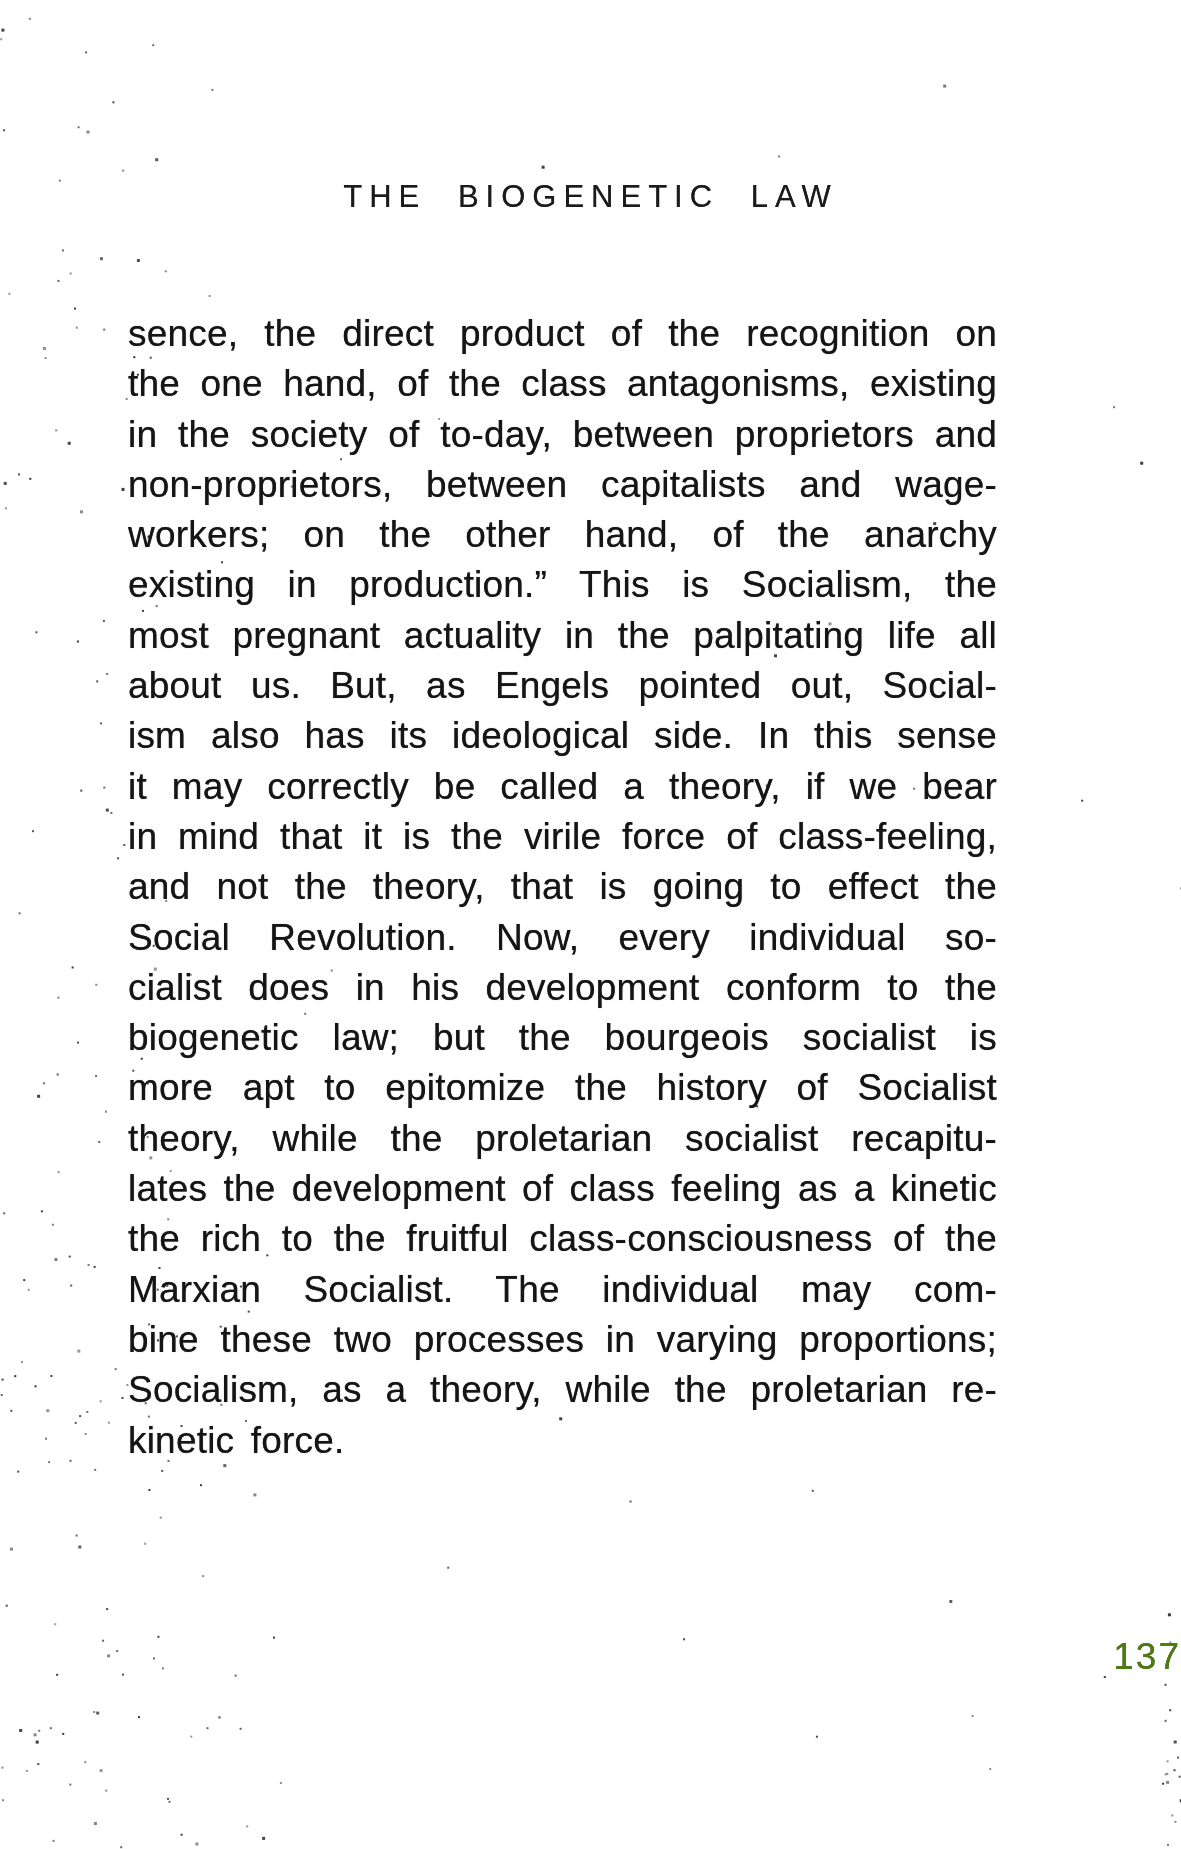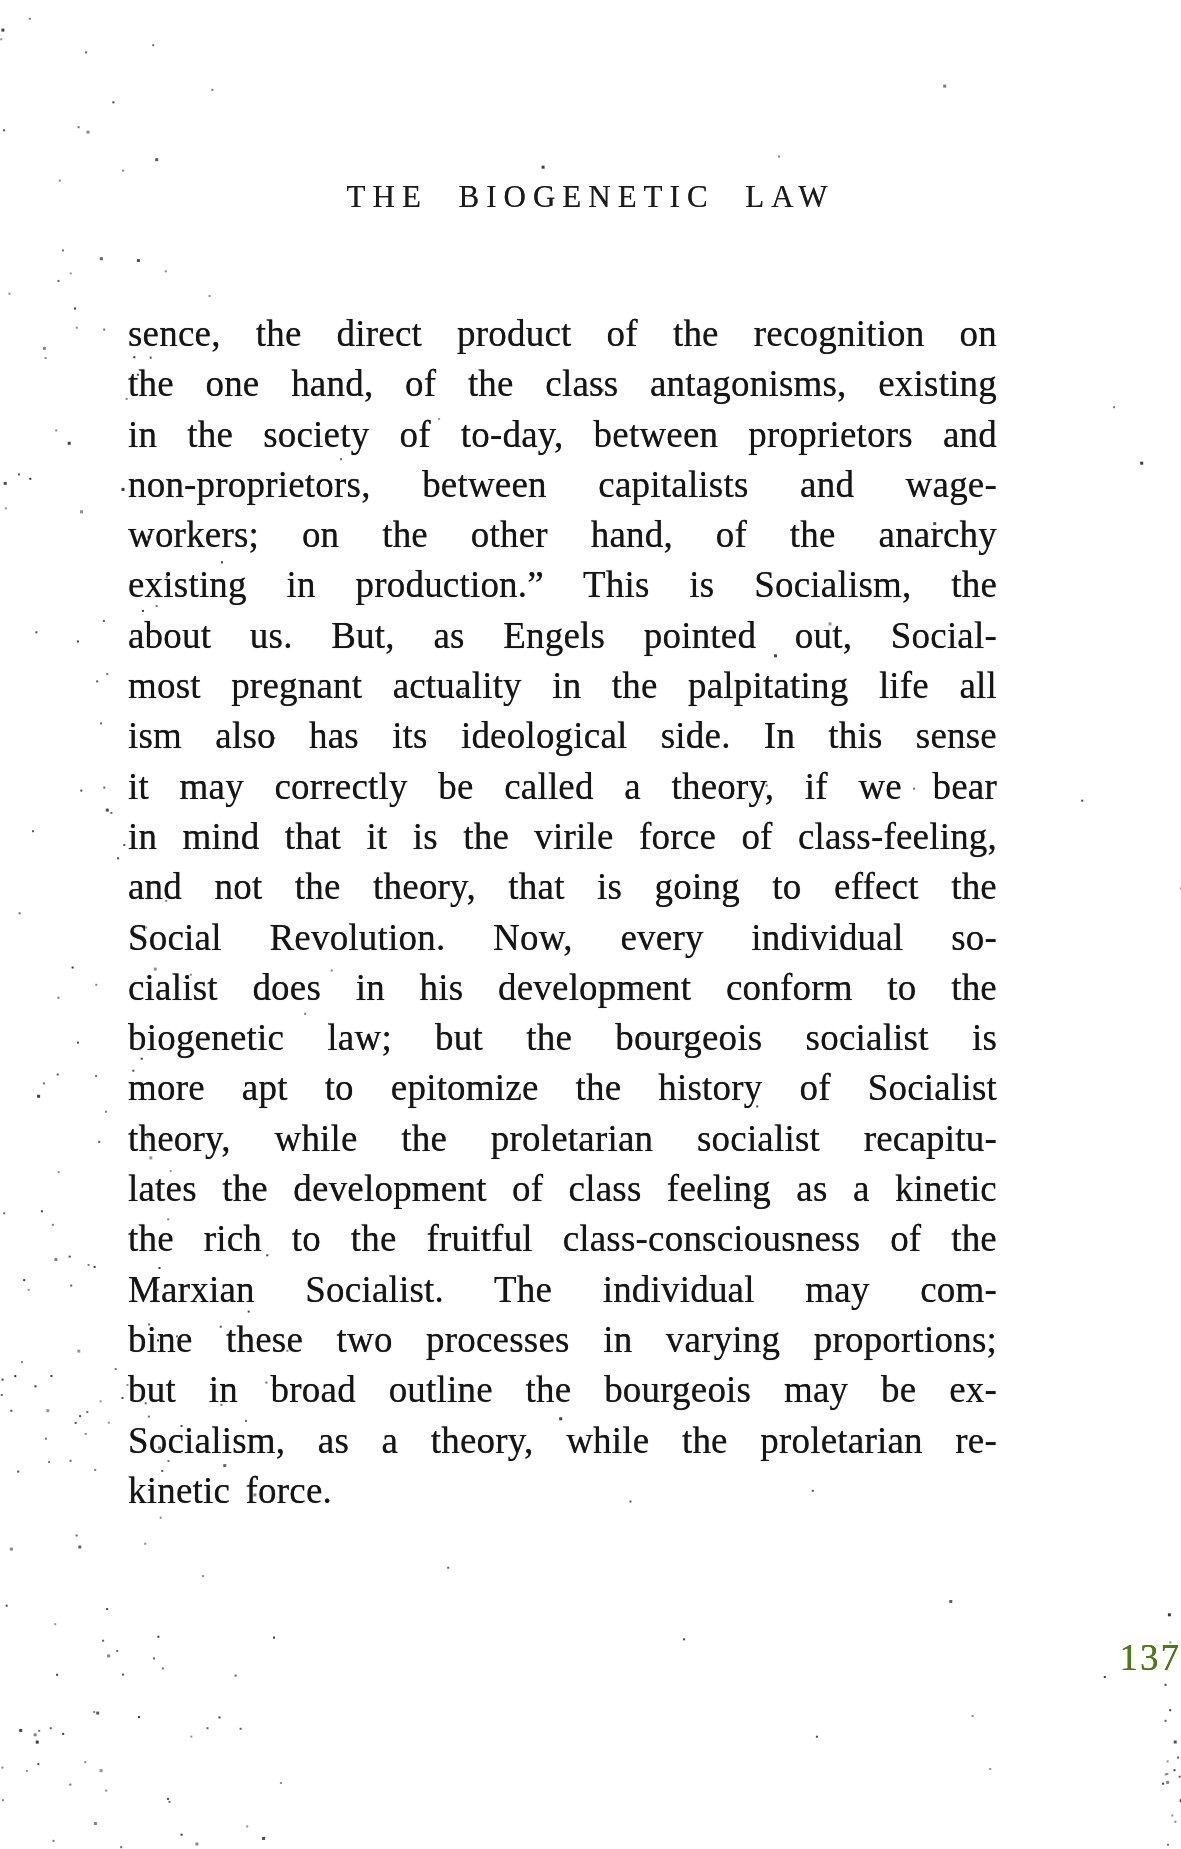--- a/index.html
+++ b/index.html
@@ -6,21 +6,21 @@
     margin: 0;
     padding: 0;
     background: #ffffff;
   }
   .page {
     position: relative;
     width: 1181px;
     height: 1849px;
     background: #ffffff;
     overflow: hidden;
-    font-family: Liberation Serif, serif;
+    font-family: Liberation Sans, sans-serif;
     color: #141414;
   }
   .noise-layer {
     position: absolute;
     top: 0;
     left: 0;
     width: 1181px;
     height: 1849px;
     pointer-events: none;
   }
@@ -323,35 +323,34 @@
 
   <div class="running-head">THE BIOGENETIC LAW</div>
 
   <div class="body-text">
     <div class="line">sence, the direct product of the recognition on</div>
     <div class="line">the one hand, of the class antagonisms, existing</div>
     <div class="line">in the society of to-day, between proprietors and</div>
     <div class="line">non-proprietors, between capitalists and wage-</div>
     <div class="line">workers; on the other hand, of the anarchy</div>
     <div class="line">existing in production.” This is Socialism, the</div>
+    <div class="line">most pregnant actuality in the palpitating life all</div>
     <div class="line">about us. But, as Engels pointed out, Social-</div>
-    <div class="line">most pregnant actuality in the palpitating life all</div>
     <div class="line">ism also has its ideological side. In this sense</div>
     <div class="line">it may correctly be called a theory, if we bear</div>
     <div class="line">in mind that it is the virile force of class-feeling,</div>
     <div class="line">and not the theory, that is going to effect the</div>
     <div class="line">Social Revolution. Now, every individual so-</div>
     <div class="line">cialist does in his development conform to the</div>
     <div class="line">biogenetic law; but the bourgeois socialist is</div>
     <div class="line">more apt to epitomize the history of Socialist</div>
     <div class="line">theory, while the proletarian socialist recapitu-</div>
     <div class="line">lates the development of class feeling as a kinetic</div>
     <div class="line">the rich to the fruitful class-consciousness of the</div>
     <div class="line">Marxian Socialist. The individual may com-</div>
     <div class="line">bine these two processes in varying proportions;</div>
-    <div class="line">but in broad outline the bourgeois may be ex-</div>
     <div class="line">Socialism, as a theory, while the proletarian re-</div>
     <div class="line last">kinetic force.</div>
   </div>
 
   <div class="folio">137</div>
 
 </div>
 
 </body></html>

